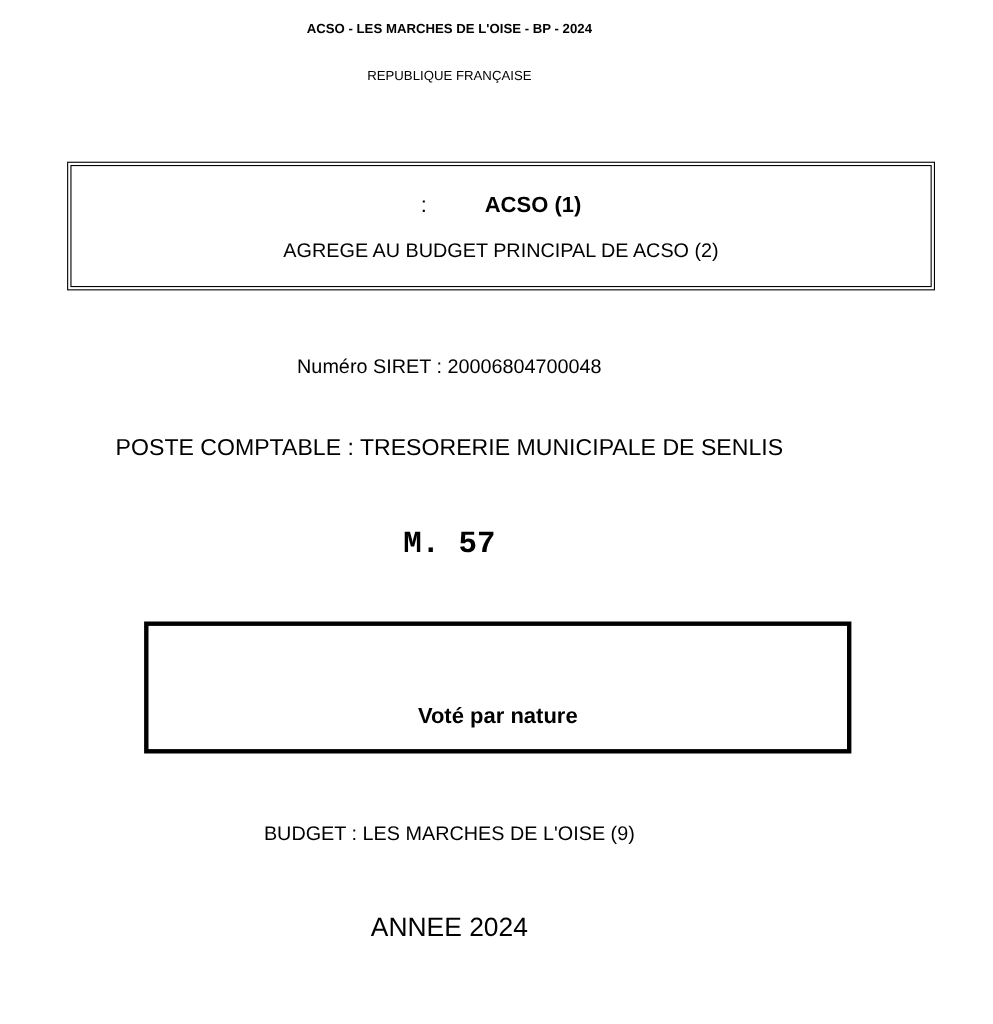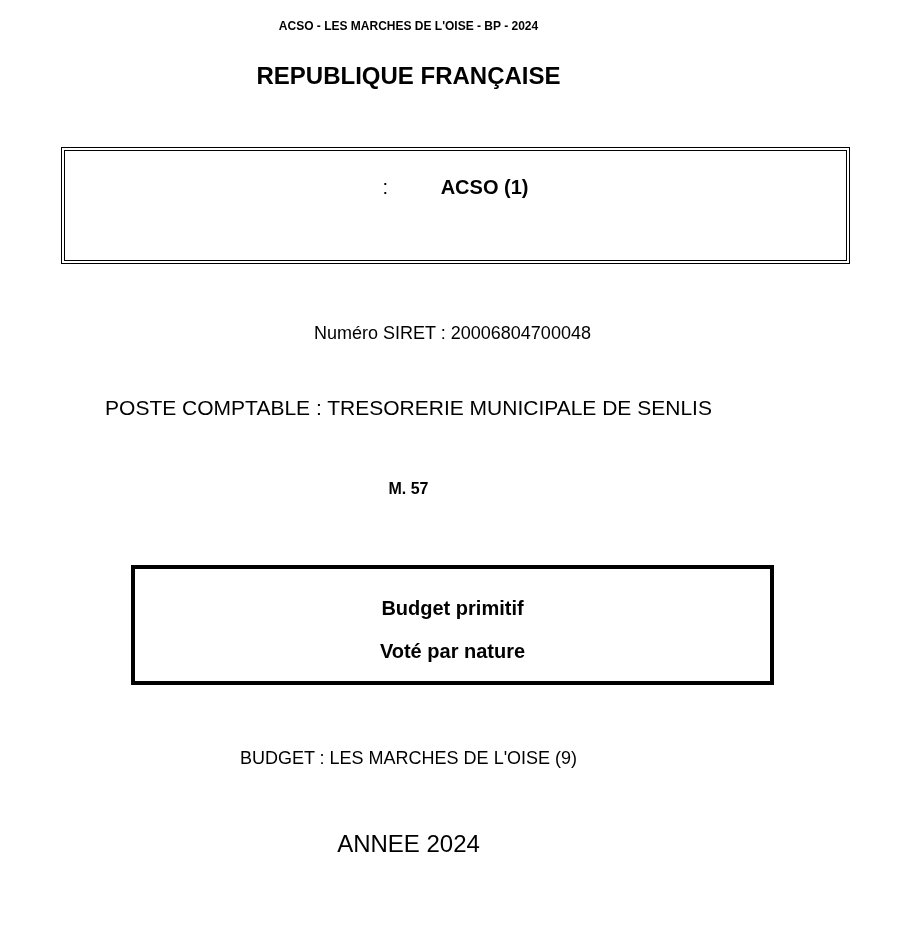--- a/index.html
+++ b/index.html
@@ -1,45 +1,45 @@
 <!DOCTYPE html>
 <html><head>
 <meta charset="utf-8">
 <style>
   html, body { margin: 0; padding: 0; background: #ffffff; }
   body { width: 903px; height: 931px; position: relative; overflow: hidden; font-family: "Liberation Sans", sans-serif; color: #000; }
   .line { position: absolute; left: 0; width: 817px; text-align: center; white-space: nowrap; }
   .hdr { top: 19px; font-size: 12px; font-weight: bold; }
-  .rep { top: 62px; font-size: 24px; font-weight: bold; }
+  .rep { top: 62px; font-size: 12px; font-weight: normal; }
   .box1 { position: absolute; left: 61px; top: 147px; width: 781px; height: 109px; border: 4px double #000; box-sizing: content-box; }
   .box1 .entity { position: absolute; left: 0; width: 100%; top: 25px; text-align: center; font-size: 20px; }
   .box1 .entity b { font-weight: bold; margin-left: 47px; }
   .box1 .agr { position: absolute; left: 0; width: 100%; top: 67px; text-align: center; font-size: 18px; }
-  .siret { top: 323px; font-size: 18px; margin-left: 44px; }
+  .siret { top: 323px; font-size: 18px; }
   .poste { top: 396px; font-size: 21px; }
-  .m57 { top: 480px; font-size: 16px; font-weight: bold; }
+  .m57 { top: 480px; font-size: 28px; font-weight: bold; font-family: Liberation Mono, monospace; }
   .box2 { position: absolute; left: 131px; top: 565px; width: 635px; height: 112px; border: 4px solid #000; }
   .box2 .t1 { position: absolute; left: 0; width: 100%; top: 28px; text-align: center; font-size: 20px; font-weight: bold; }
   .box2 .t2 { position: absolute; left: 0; width: 100%; top: 71px; text-align: center; font-size: 20px; font-weight: bold; }
   .budget { top: 748px; font-size: 18px; }
   .annee { top: 830px; font-size: 24px; }
 </style>
 </head>
 <body>
 
 <div class="line hdr">ACSO - LES MARCHES DE L'OISE - BP - 2024</div>
 <div class="line rep">REPUBLIQUE FRANÇAISE</div>
 
 <div class="box1">
   <div class="entity"><span>: </span><b>ACSO (1)</b></div>
+  <div class="agr">AGREGE AU BUDGET PRINCIPAL DE ACSO (2)</div>
 </div>
 
 <div class="line siret">Numéro SIRET : 20006804700048</div>
 <div class="line poste">POSTE COMPTABLE : TRESORERIE MUNICIPALE DE SENLIS</div>
 <div class="line m57">M. 57</div>
 
 <div class="box2">
-  <div class="t1">Budget primitif</div>
   <div class="t2">Voté par nature</div>
 </div>
 
 <div class="line budget">BUDGET : LES MARCHES DE L'OISE (9)</div>
 <div class="line annee">ANNEE 2024</div>
 
 </body></html>

